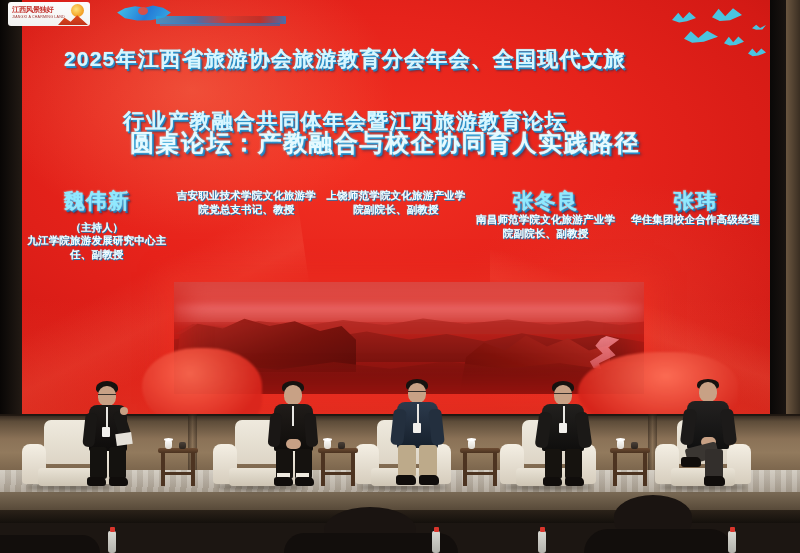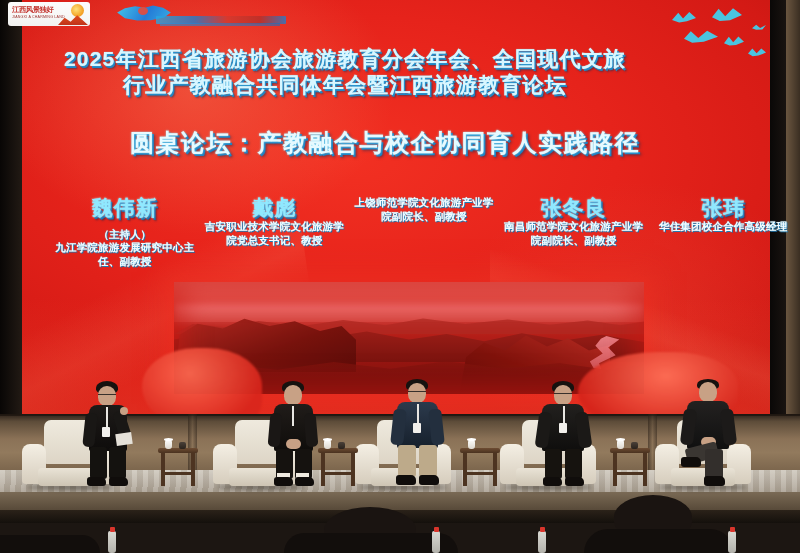--- a/index.html
+++ b/index.html
@@ -94,35 +94,35 @@
   
   .headline{
     position:absolute;left:0;top:46px;width:690px;text-align:center;
     color:#d8f6ff;font-weight:bold;font-size:21px;line-height:26px;
     letter-spacing:1.2px;
     text-shadow:
       0 0 1px #8fe8ff,
       1.5px 1.5px 0 #1f86c4,
       2.5px 2.5px 2px rgba(10,50,90,.55);
   }
-  .headline .l2{display:block;}
+  .headline .l2{display:block;margin-top:36px;}
 
   .subhead{
     position:absolute;left:0;top:128px;width:770px;text-align:center;
     color:#e6faff;font-weight:bold;font-size:24px;line-height:30px;letter-spacing:1.5px;
     text-shadow:
       0 0 2px #9df0ff,
       2px 2px 0 #1b7fc0,
       3px 3px 3px rgba(8,45,85,.6);
   }
 
   
   .panelists{
-    position:absolute;left:22px;top:196px;width:748px;height:86px;
-    display:flex;align-items:flex-start;padding-left:28px;
+    position:absolute;left:22px;top:189px;width:748px;height:86px;
+    display:flex;align-items:flex-start;
   }
   .panelist{flex:1;text-align:center;padding:0 3px;}
   .p-name{
     color:#8fe9ff;font-weight:bold;font-size:21px;line-height:24px;letter-spacing:1px;
     text-shadow:
       0 0 2px #bdf4ff,
       1.8px 1.8px 0 #1874b4,
       2.6px 2.6px 2px rgba(8,40,80,.55);
   }
   .p-role{
@@ -307,21 +307,20 @@
 
   <div class="subhead">圆桌论坛：产教融合与校企协同育人实践路径</div>
 
   <div class="panelists">
     <div class="panelist">
       <div class="p-name">魏伟新</div>
       <div class="p-role">（主持人）</div>
       <div class="p-aff">九江学院旅游发展研究中心主任、副教授</div>
     </div>
     <div class="panelist">
-      <div class="p-name">戴彪</div>
       <div class="p-aff">吉安职业技术学院文化旅游学院党总支书记、教授</div>
     </div>
     <div class="panelist">
       <div class="p-aff">上饶师范学院文化旅游产业学院副院长、副教授</div>
     </div>
     <div class="panelist">
       <div class="p-name">张冬良</div>
       <div class="p-aff">南昌师范学院文化旅游产业学院副院长、副教授</div>
     </div>
     <div class="panelist">

